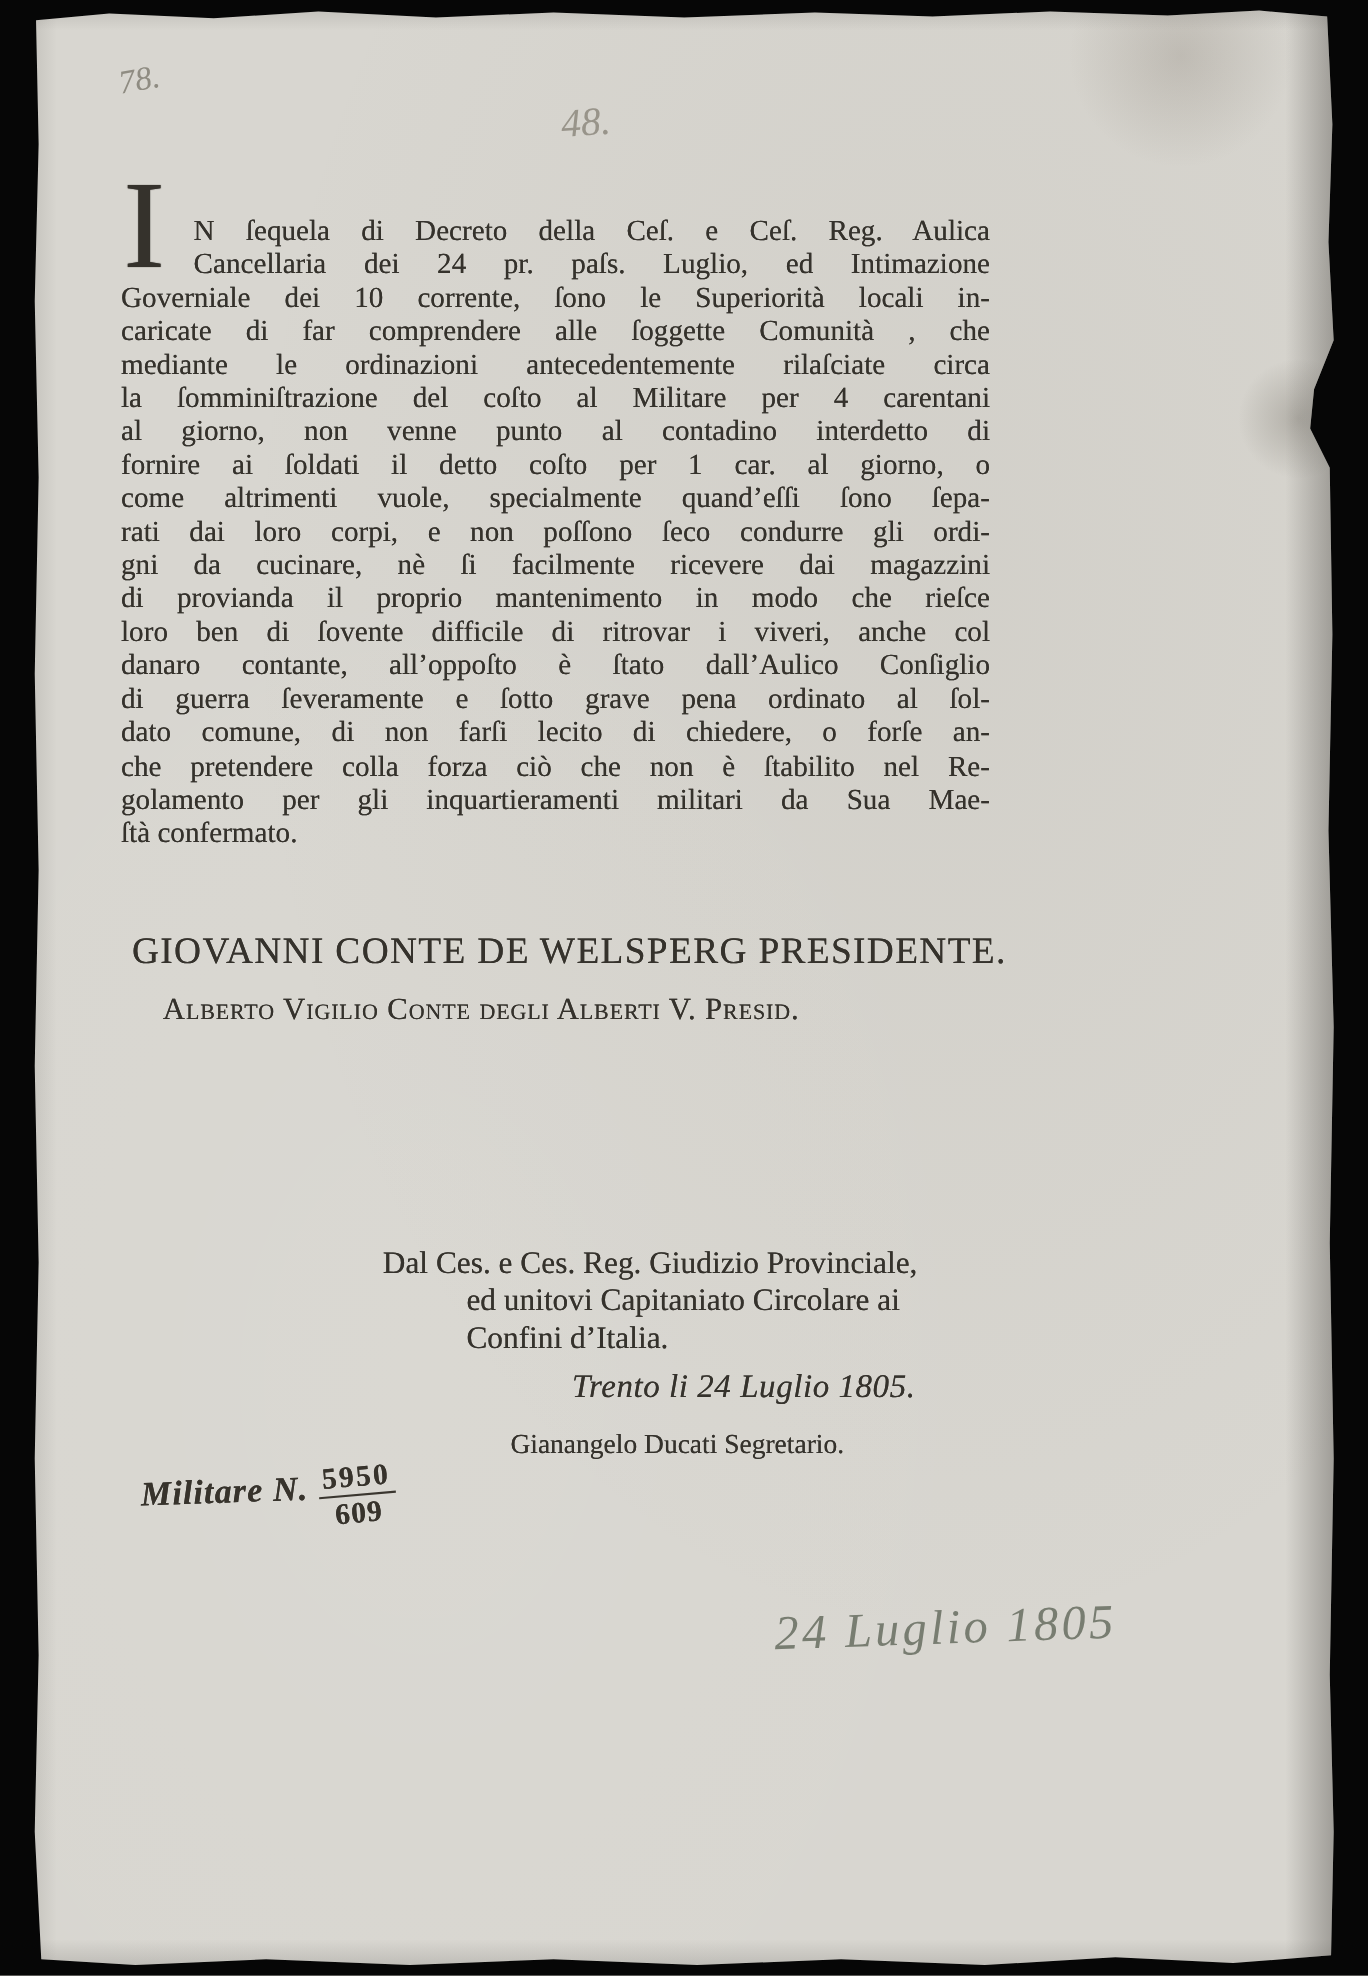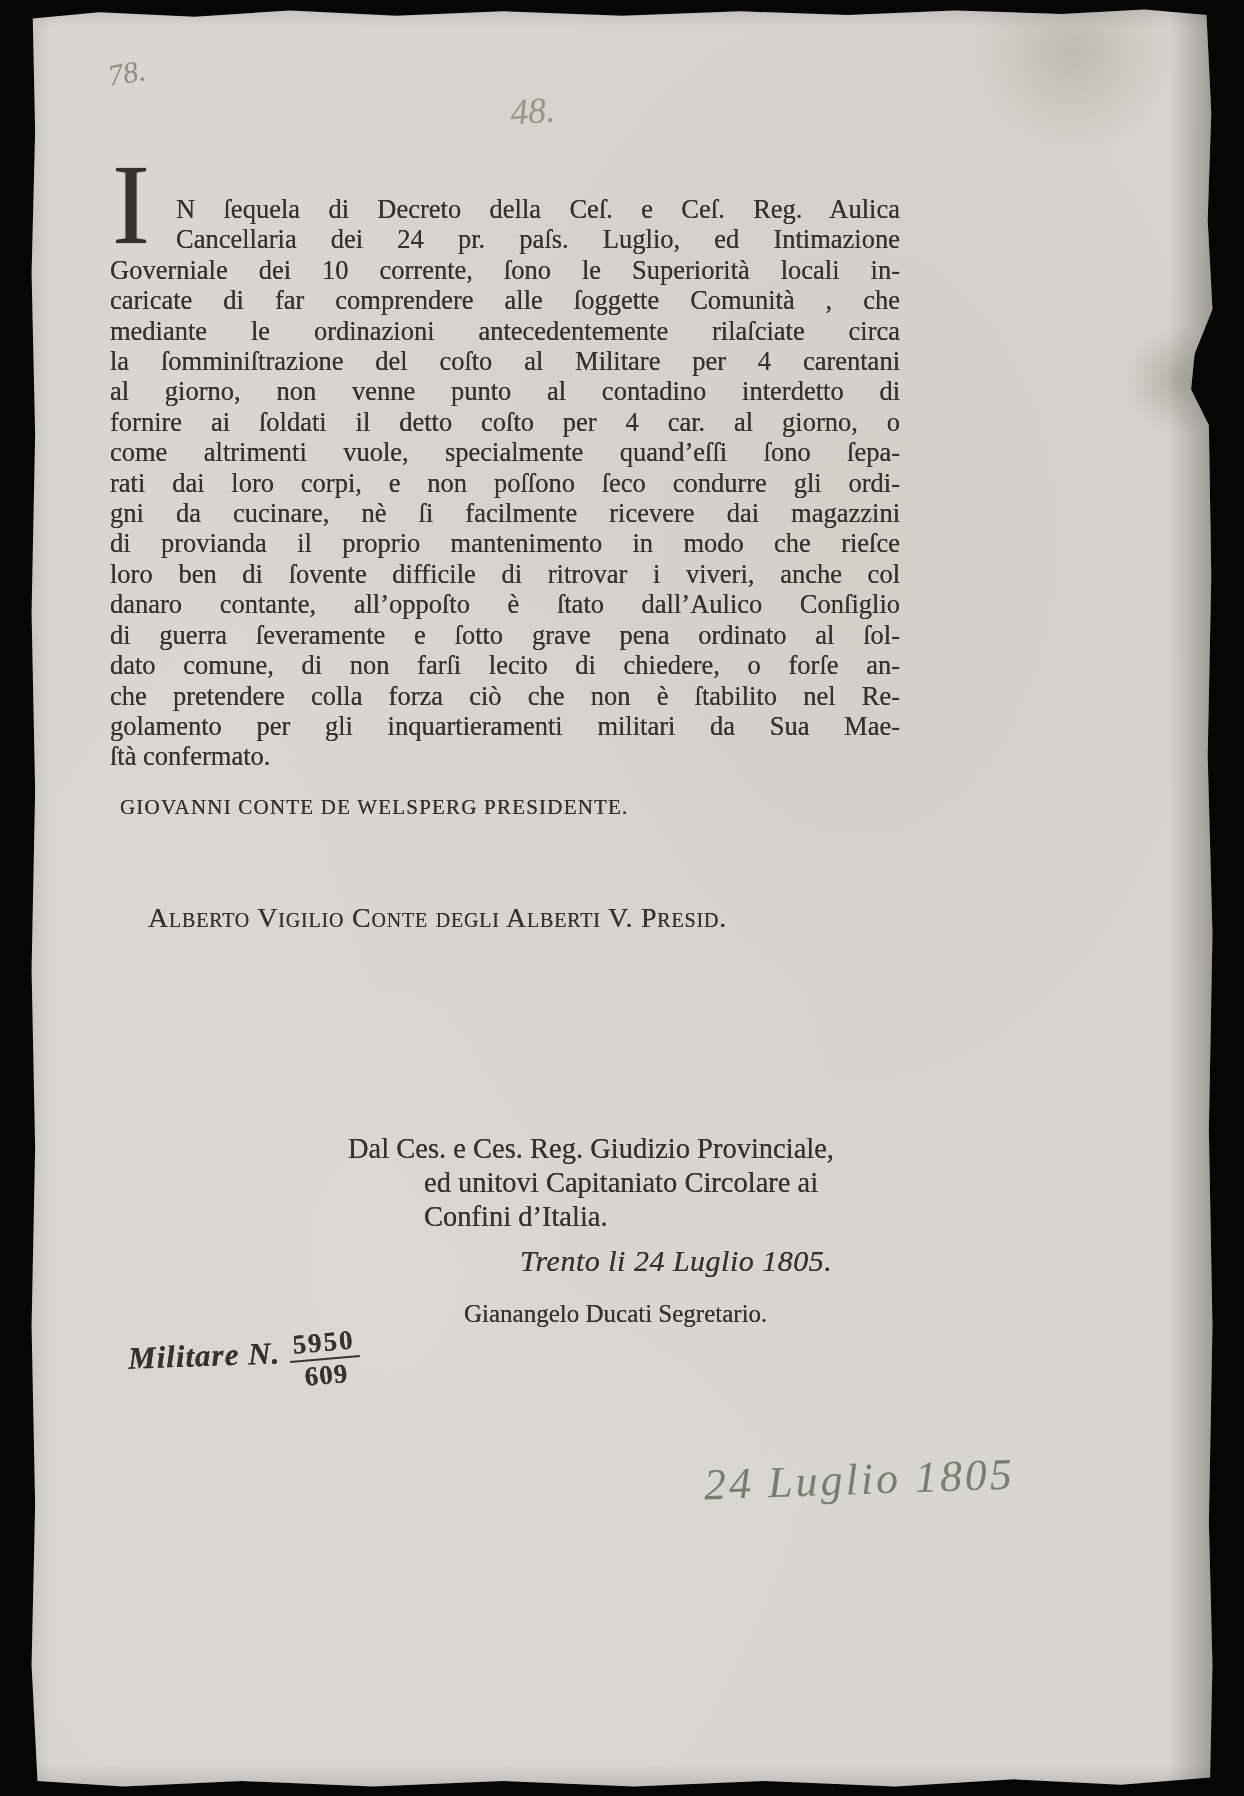--- a/index.html
+++ b/index.html
@@ -46,22 +46,22 @@
   .line{text-align:justify;text-align-last:justify;white-space:normal;}
   .line.no-just{text-align-last:left;}
   .dc-spacer{float:left;width:66px;height:58px;}
   .dropcap{
     position:absolute;left:2px;top:-46px;
     font-size:114px;line-height:1;font-weight:normal;
     text-shadow:0 0 1px rgba(45,42,38,0.9);
   }
 
   .sig1{
-    position:absolute;left:92px;top:789px;
-    font-size:21px;letter-spacing:1.2px;white-space:nowrap;
+    position:absolute;left:92px;top:840px;
+    font-size:34px;letter-spacing:1.2px;white-space:nowrap;
     text-shadow:0 0 0.6px rgba(45,42,38,0.9);
   }
   .sig2{
     position:absolute;left:120px;top:896px;
     font-size:28px;font-variant:small-caps;letter-spacing:0.8px;white-space:nowrap;
     text-shadow:0 0 0.5px rgba(45,42,38,0.85);
   }
 
   .office{
     position:absolute;left:320px;top:1126px;
@@ -116,21 +116,21 @@
 
   <div class="body-text">
     <span class="dropcap">I</span>
     <div class="line"><span class="dc-spacer"></span><span>N ſequela di Decreto della Ceſ. e Ceſ. Reg. Aulica</span></div>
     <div class="line">Cancellaria dei 24 pr. paſs. Luglio, ed Intimazione</div>
     <div class="line">Governiale dei 10 corrente, ſono le Superiorità locali in-</div>
     <div class="line">caricate di far comprendere alle ſoggette Comunità , che</div>
     <div class="line">mediante le ordinazioni antecedentemente rilaſciate circa</div>
     <div class="line">la ſomminiſtrazione del coſto al Militare per 4 carentani</div>
     <div class="line">al giorno, non venne punto al contadino interdetto di</div>
-    <div class="line">fornire ai ſoldati il detto coſto per 4 car. al giorno, o</div>
+    <div class="line">fornire ai ſoldati il detto coſto per 1 car. al giorno, o</div>
     <div class="line">come altrimenti vuole, specialmente quand’eſſi ſono ſepa-</div>
     <div class="line">rati dai loro corpi, e non poſſono ſeco condurre gli ordi-</div>
     <div class="line">gni da cucinare, nè ſi facilmente ricevere dai magazzini</div>
     <div class="line">di provianda il proprio mantenimento in modo che rieſce</div>
     <div class="line">loro ben di ſovente difficile di ritrovar i viveri, anche col</div>
     <div class="line">danaro contante, all’oppoſto è ſtato dall’Aulico Conſiglio</div>
     <div class="line">di guerra ſeveramente e ſotto grave pena ordinato al ſol-</div>
     <div class="line">dato comune, di non farſi lecito di chiedere, o forſe an-</div>
     <div class="line">che pretendere colla forza ciò che non è ſtabilito nel Re-</div>
     <div class="line">golamento per gli inquartieramenti militari da Sua Mae-</div>

